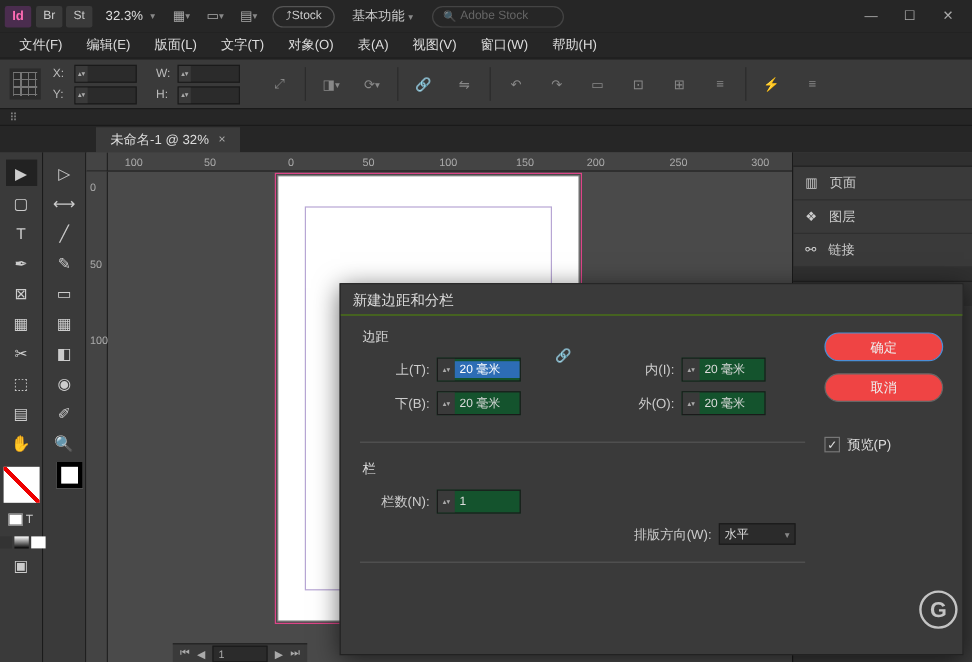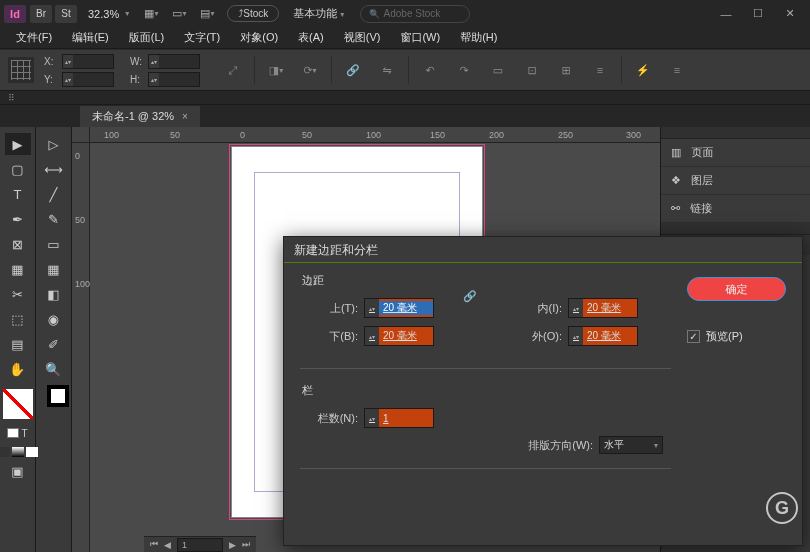--- a/index.html
+++ b/index.html
@@ -60,21 +60,21 @@
 .panel-sep { height:12px; background:#303030; border-bottom:1px solid #222; }
 .dialog { position:absolute; left:283px; top:236px; width:520px; height:310px; background:#3a3a3a; border:1px solid #222; box-shadow:0 4px 20px rgba(0,0,0,.6); color:#ddd; }
 .dlg-title { height:26px; background:#3a3a3a; padding:5px 10px; border-bottom:1px solid #4d7c0f; font-size:12px; }
 .dlg-body { display:flex; padding:10px 0; height:calc(100% - 26px); }
 .dlg-left { flex:1; padding:0 18px; }
 .dlg-right { width:115px; padding:4px 16px 0 0; display:flex; flex-direction:column; gap:10px; }
 .group-label { font-size:11px; color:#ddd; margin-bottom:10px; }
 .field-row { display:flex; align-items:center; gap:6px; margin-bottom:8px; }
 .fld-label { width:56px; text-align:right; font-size:11px; color:#ccc; }
 .fld-label.wide { width:70px; }
-.inp { width:70px; height:20px; background:#c2410c; border:1px solid #1a1a1a; display:flex; align-items:center; padding:0;text-decoration:underline; }
+.inp { width:70px; height:20px; background:#14532d; border:1px solid #1a1a1a; display:flex; align-items:center; padding:0; }
 .inp .spin { width:14px; height:100%; background:#3a3a3a; display:flex; flex-direction:column; font-size:6px; color:#aaa; align-items:center; justify-content:center; }
 .inp .val { flex:1; padding:0 4px; font-size:10px; color:#ddd; }
 .inp .val.sel { background:#2d6db5; color:#fff; }
 .link-ico { width:16px; height:36px; display:flex; align-items:center; justify-content:center; color:#999; margin:-20px 6px 0; }
 .btn { height:24px; background:#ef4444; border:1px solid #666; border-radius:12px; display:flex; align-items:center; justify-content:center; font-size:11px; color:#eee; padding:0 6px; }
 .btn.primary { border-color:#4a8fd6; }
 .chk-row { display:flex; align-items:center; gap:6px; font-size:11px; margin-top:18px; }
 .chk { width:13px; height:13px; border:1px solid #777; display:flex; align-items:center; justify-content:center; font-size:10px; color:#ddd; }
 .chk.checked::after { content:"✓"; }
 .hr { height:1px; background:#555; margin:14px -2px 14px; }
@@ -329,20 +329,21 @@
         <div class="fld-label" style="width:90px">排版方向(W):</div>
         <div class="sel-wrap">
             <span>水平</span>
             <span class="chev">▾</span>
           </div>
       </div>
       <div class="hr"></div>
     </div>
     <div class="dlg-right">
       <div class="btn primary">确定</div>
+      <div class="btn">取消</div>
       <div class="chk-row">
         <div class="chk checked"></div>
         <span>预览(P)</span>
       </div>
     </div>
   </div>
 </div>
 
 <div class="watermark">
   <div class="logo">G</div>

